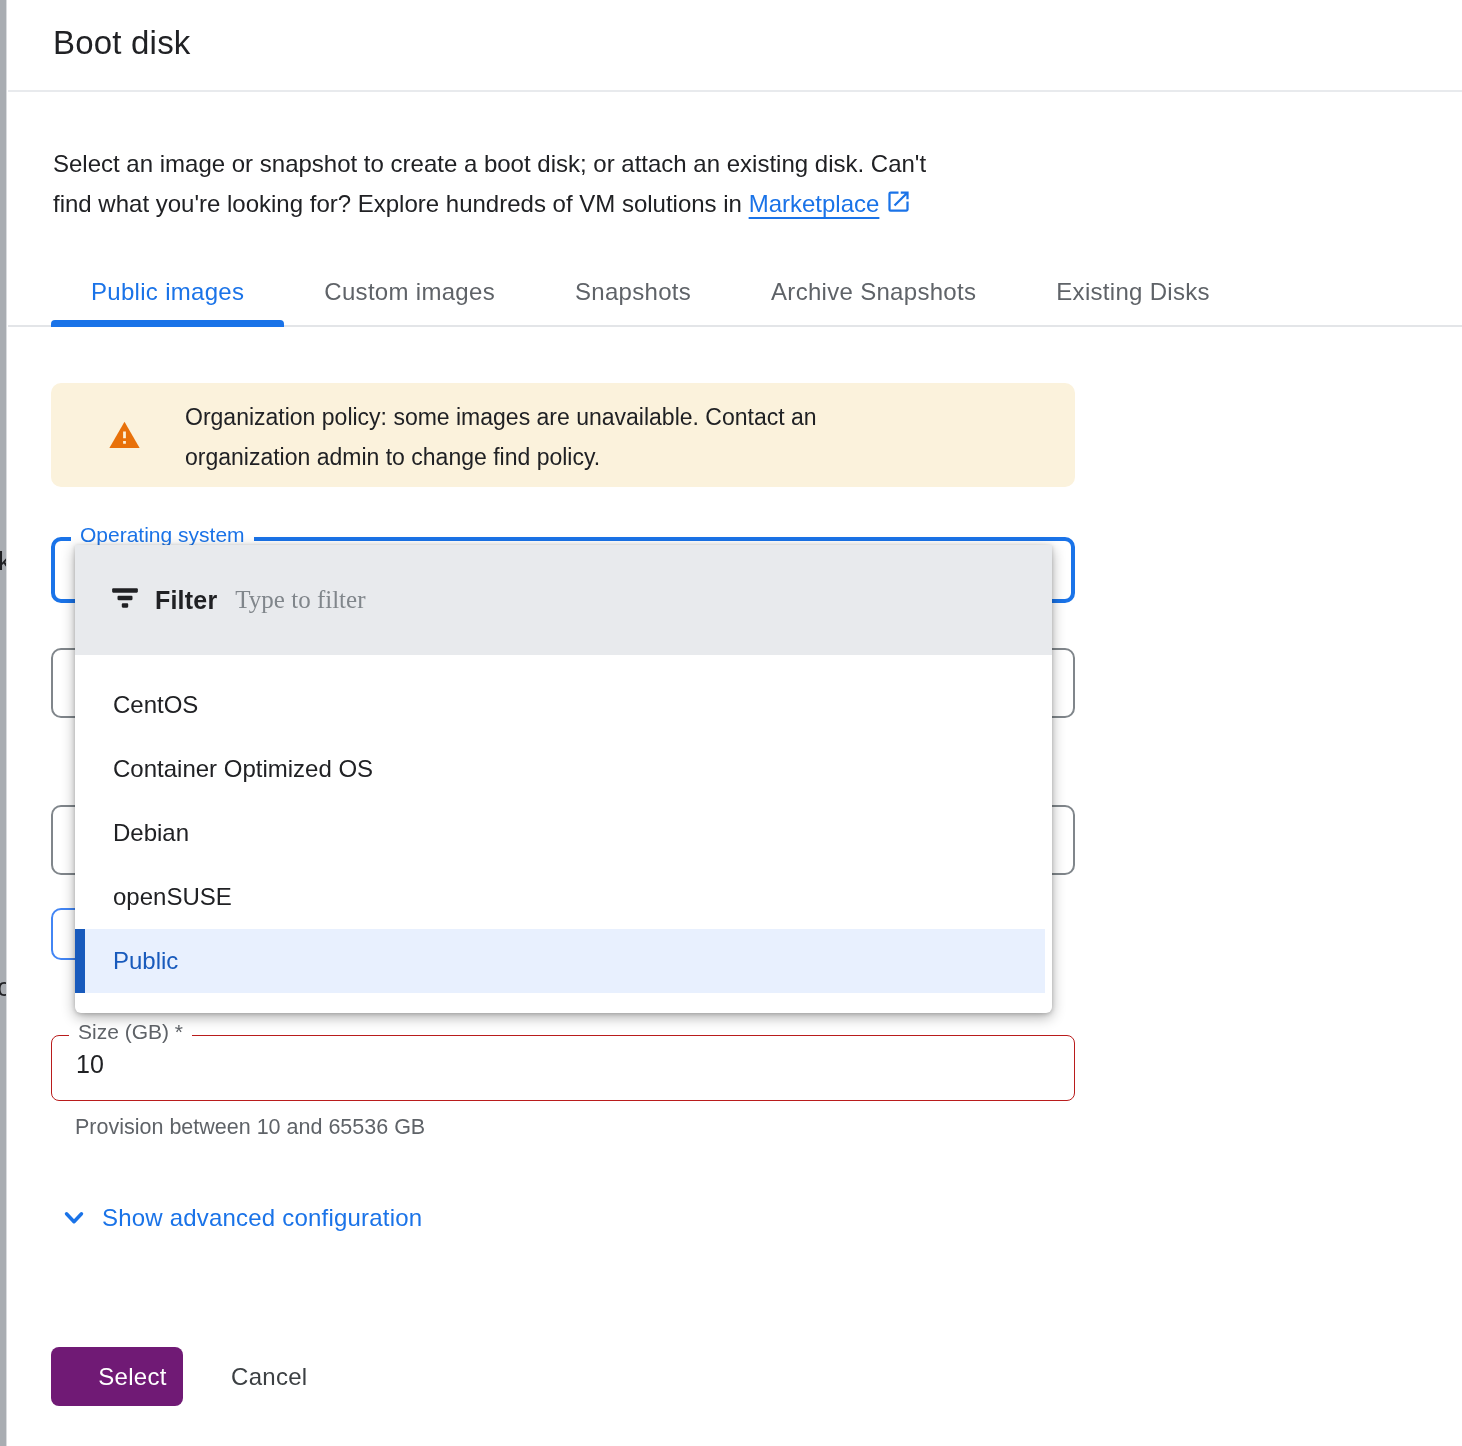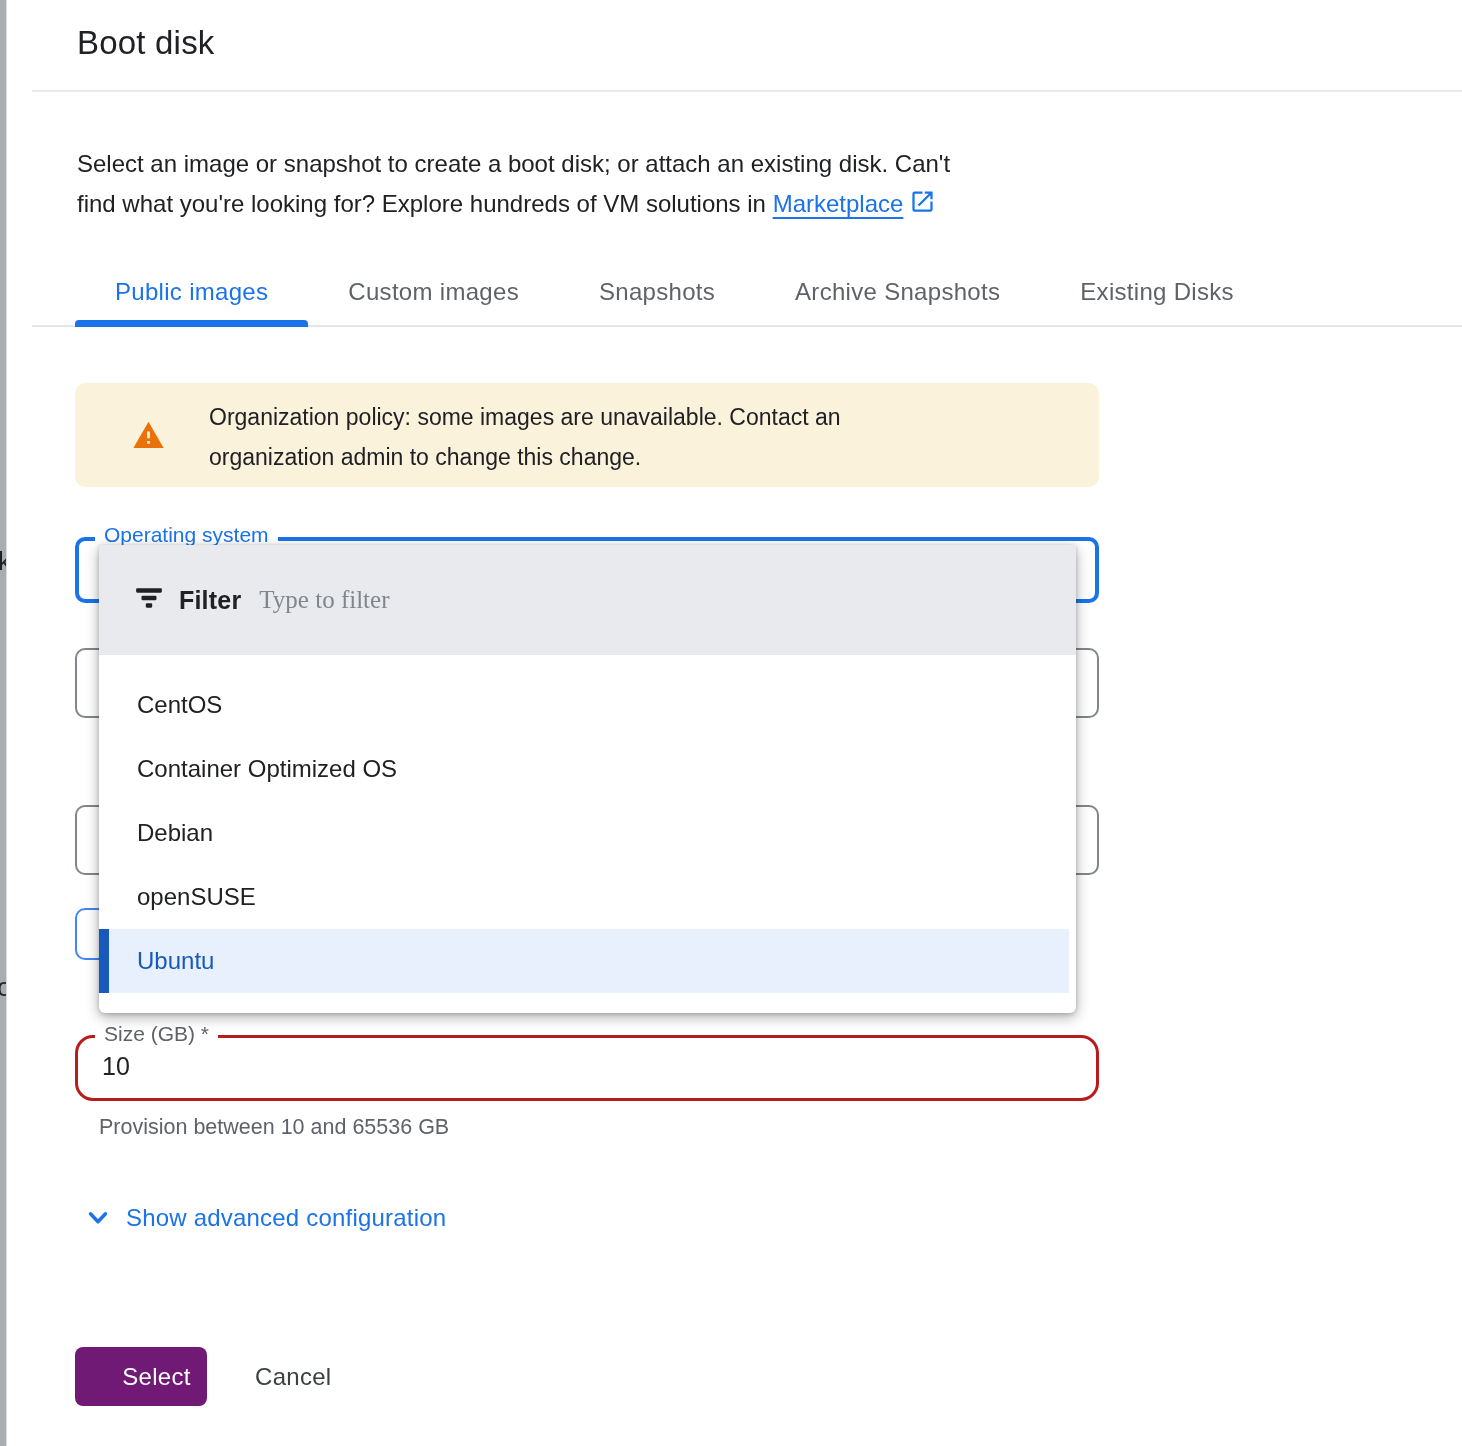--- a/index.html
+++ b/index.html
@@ -5,21 +5,21 @@
   * { margin:0; padding:0; box-sizing:border-box; }
   html,body { width:1462px; height:1446px; overflow:hidden; background:#fff;
     font-family:"Liberation Sans", sans-serif; -webkit-font-smoothing:antialiased; }
 
   
   .page-edge { position:absolute; left:0; top:0; width:7px; height:1446px;
     background:#a9adb2; border-right:1px solid #d9dbde; z-index:60; overflow:hidden; }
   .page-edge .frag { position:absolute; left:0; color:#202124; font-size:26px; }
 
   
-  .panel { position:absolute; left:8px; top:0; width:1304px; height:1446px; background:#fff;margin-left:24px; }
+  .panel { position:absolute; left:8px; top:0; width:1304px; height:1446px; background:#fff; }
 
   .panel-title { position:absolute; left:45px; top:24px; font-size:33px; color:#202124;
     letter-spacing:0.2px; }
   .header-divider { position:absolute; left:0; top:90px; width:1454px; height:0;
     border-top:2px solid #e8eaed; }
 
   
   .intro { position:absolute; left:45px; top:144px; font-size:24px; line-height:40px;
     color:#202124; white-space:nowrap; }
   .intro a { color:#1a73e8; text-decoration:underline; text-underline-offset:5px; cursor:pointer; }
@@ -50,21 +50,21 @@
     font-size:21px; color:#1a73e8; white-space:nowrap; }
 
   .ghost-field { position:absolute; left:0; width:1024px; height:70px;
     border:2px solid #80868b; border-radius:10px; background:#fff; }
   .ghost-field.version { top:111px; }
   .ghost-field.disktype { top:268px; }
   .ghost-blue { position:absolute; left:0; top:371px; width:900px; height:52px;
     border:2px solid #4285f4; border-radius:10px; background:#fff; }
 
   .size-field { position:absolute; left:0; top:498px; width:1024px; height:66px;
-    border:3px solid #b91c1c; border-radius:18px; background:#fff; }
+    border:1px solid #b91c1c; border-radius:8px; background:#fff; }
   .size-field .flabel { position:absolute; left:17px; top:-16px; background:#fff; padding:0 9px;
     font-size:21px; color:#5f6368; white-space:nowrap; }
   .size-field .value { position:absolute; left:24px; top:14px; font-size:25px; color:#202124; }
   .size-helper { position:absolute; left:24px; top:578px; font-size:21.5px; color:#5f6368; }
 
   
   .dropdown { position:absolute; left:24px; top:8px; width:977px; z-index:10;
     background:#fff; border-radius:0 0 6px 6px;
     box-shadow:0 4px 14px rgba(0,0,0,0.32), 0 1px 4px rgba(0,0,0,0.18); }
   .filter-row { height:110px; background:#e8eaed; display:flex; align-items:center; }
@@ -132,21 +132,21 @@
 
   <div class="warnbox">
     <span class="warn-icon">
       <svg width="33" height="33" viewBox="0 0 24 24">
           <path d="M1 21h22L12 2 1 21z" fill="#e8710a"></path>
           <path d="M13 16h-2v2h2v-2zm0-7h-2v5h2V9z" fill="#fbf2dc"></path>
         </svg>
     </span>
     <div class="warn-text">
       <div>Organization policy: some images are unavailable. Contact an</div>
-      <div>organization admin to change this change.</div>
+      <div>organization admin to change find policy.</div>
     </div>
   </div>
 
   <div class="form">
 
     <div class="os-field">
       <span class="flabel">Operating system</span>
     </div>
 
     <div class="ghost-field version"></div>
@@ -178,21 +178,21 @@
         <div class="opt">
           <span>Container Optimized OS</span>
           </div>
         <div class="opt">
           <span>Debian</span>
           </div>
         <div class="opt">
           <span>openSUSE</span>
           </div>
         <div class="opt selected">
-          <span>Ubuntu</span>
+          <span>Public</span>
           </div>
       </div>
     </div>
   </div>
 
   <div class="advanced">
     <span class="chev">
       <svg width="30" height="30" viewBox="0 0 28 28" fill="none" stroke="#1a73e8" stroke-width="3.2" stroke-linecap="round" stroke-linejoin="round">
           <polyline points="7,10 14,17.5 21,10"></polyline>
         </svg>

